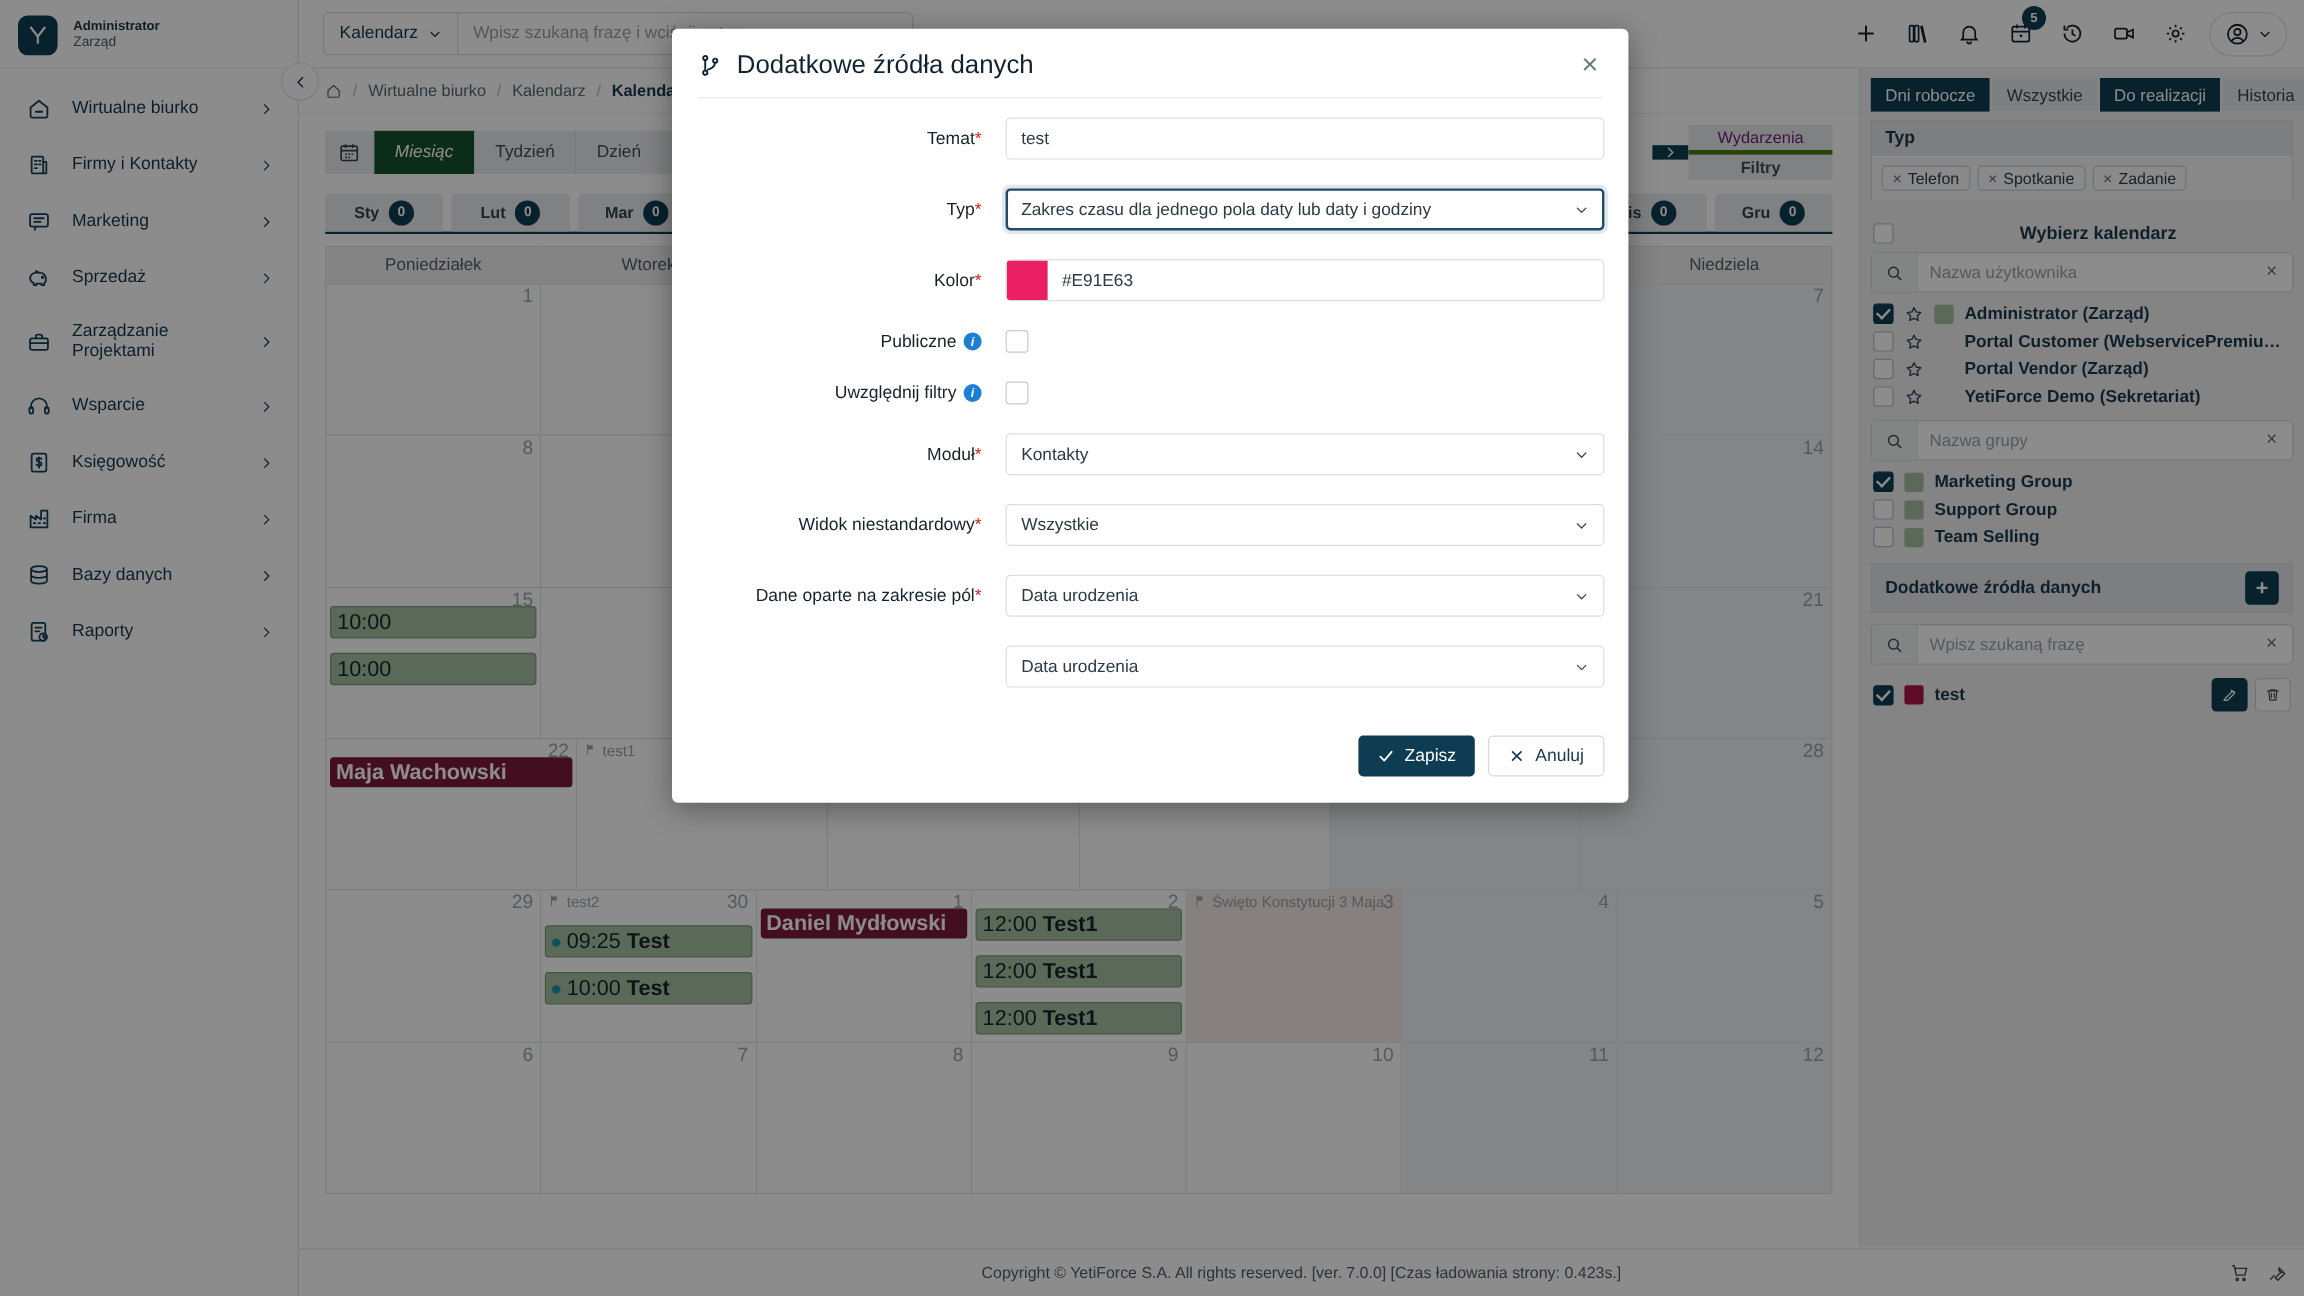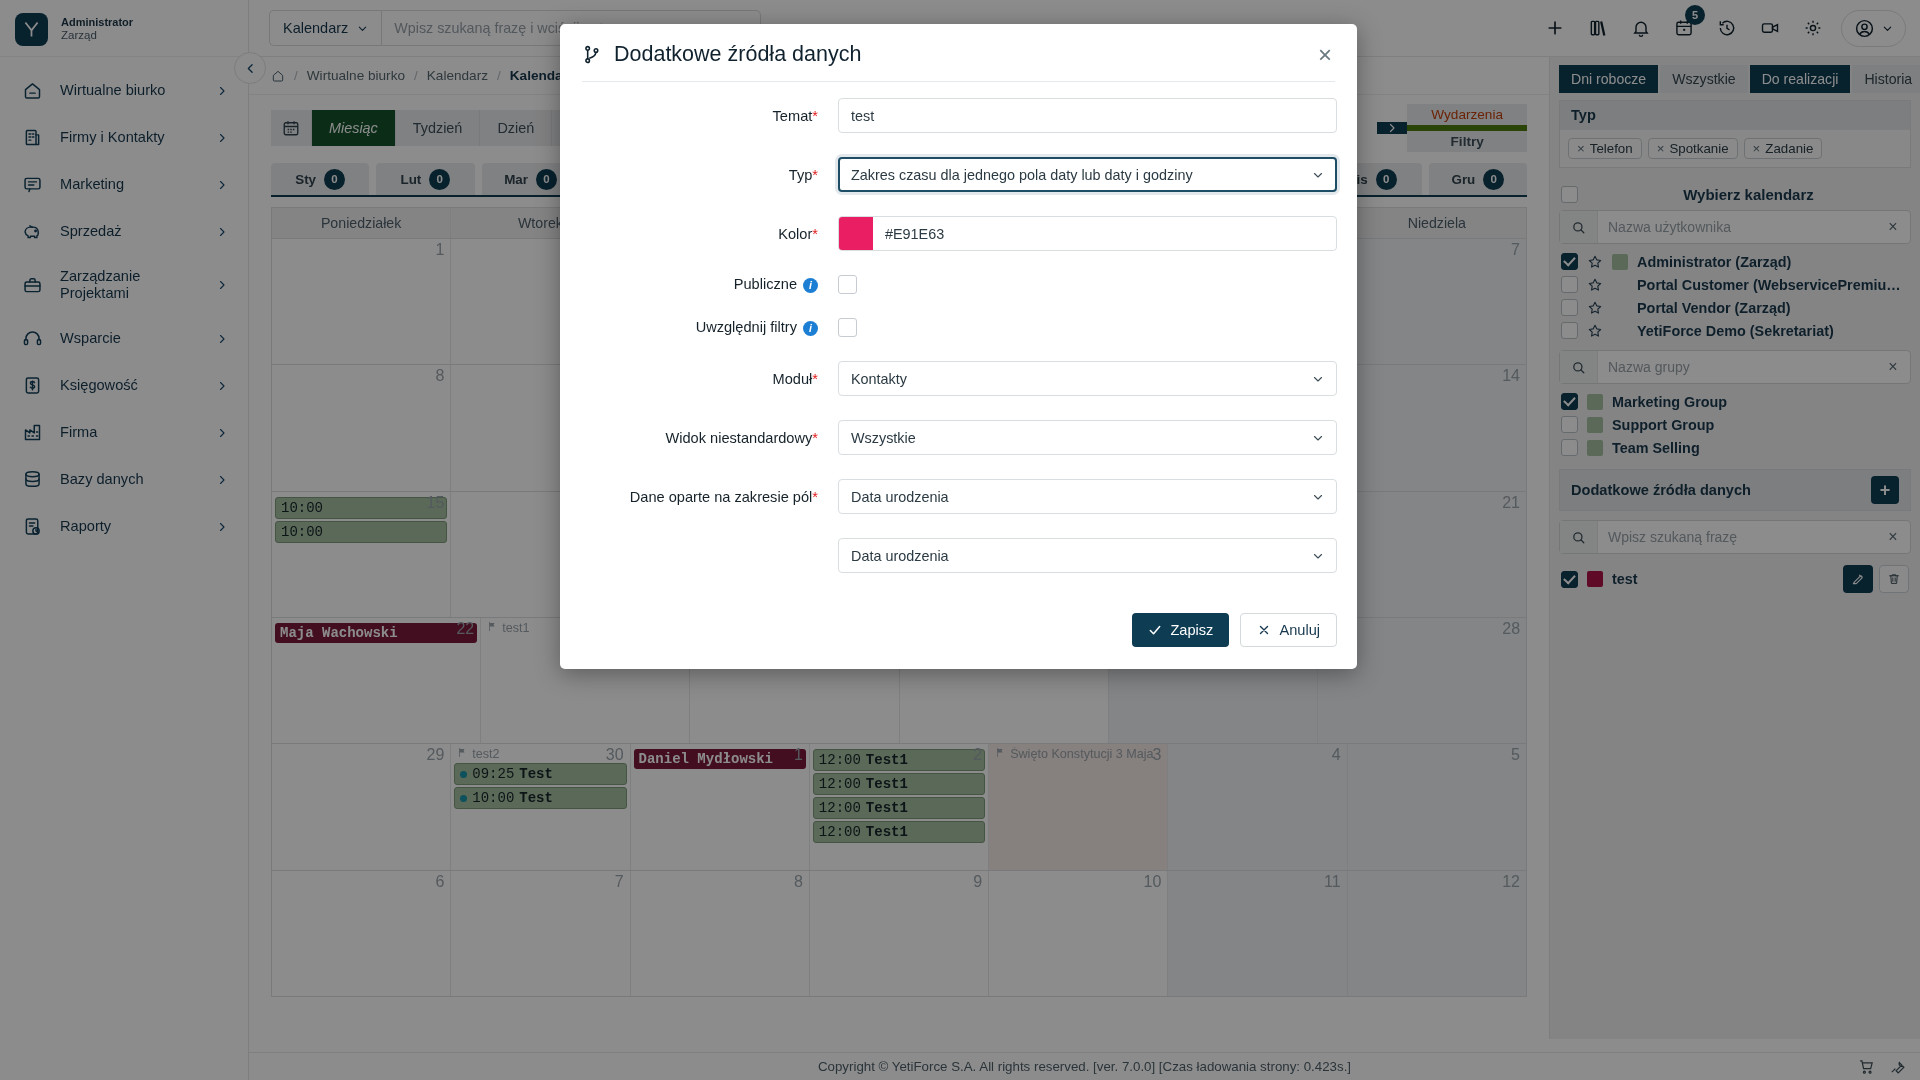--- a/index.html
+++ b/index.html
@@ -131,22 +131,22 @@
     display: flex; align-items: center; justify-content: center;
     background: #e9ebed; color: #3d4f5a; font-size: 14.4px;
     border-right: 1px solid #dcdfe2; cursor: pointer; white-space: nowrap;
   }
   .vb-btn.icon { padding: 0 11px; }
   .vb-btn.icon svg { width: 18px; height: 18px; }
   .vb-btn.active { background: #14532d; color: #ffffff; font-style: italic; }
   .vb-right { margin-left: auto; display: flex; align-items: center; gap: 0; }
   .vb-tabcol { display: flex; flex-direction: column; align-items: stretch; }
   .vb-tab {
-    padding: 3px 24px; font-size: 13.6px; background: #e9ebed; color: #c2410c;
-    cursor: pointer; text-align: center; border-bottom: 6px solid #4d7c0f;
+    padding: 3px 24px; font-size: 13.6px; background: #e9ebed; color: #701a75;
+    cursor: pointer; text-align: center; border-bottom: 4px solid #4d7c0f;
   }
   .vb-tab.sub { color: #3d4f5a; border-bottom: none; font-weight: 700; }
   .vb-nav {
     background: #0d3c53; color: #fff; width: 30px;
     display: flex; align-items: center; justify-content: center; cursor: pointer;
   }
   .vb-nav svg { width: 12px; height: 12px; }
 
   .monthstrip { display: flex; padding: 11px 22px 0 22px; gap: 7px; }
   .mstrip {
@@ -186,24 +186,23 @@
   .daynum {
     position: absolute; right: 6px; top: 2px;
     font-size: 16px; color: #9aa4ab; font-weight: 400;
   }
   .dayflag {
     font-size: 12.6px; color: #9aa4ab; display: flex; align-items: center; gap: 4px;
     padding-left: 3px; white-space: nowrap; overflow: hidden;
   }
   .dayflag svg { width: 11px; height: 11px; flex: 0 0 auto; }
   .ev {
-    margin: 2px 0; padding: 2px 5px; border-radius: 3px;
-    font-size: 14px; font-weight: 700; white-space: nowrap; overflow: hidden;
+    margin: 12px 0; padding: 2px 5px; border-radius: 3px;
+    font-size: 18px; font-weight: 700; white-space: nowrap; overflow: hidden;
     cursor: pointer;
-    font-family: Liberation Mono, monospace;
   }
   .ev.bar { background: #7b1a3b; color: #ffffff; }
   .ev.green { background: #a4bfa0; color: #17252b; border: 1px solid #7e9c7a; }
   .ev.dot::before {
     content: ""; display: inline-block; width: 7px; height: 7px; border-radius: 50%;
     background: #1694a8; margin-right: 5px; vertical-align: middle;
   }
   .ev .t { font-weight: 400; margin-right: 5px; }
 
   
@@ -291,21 +290,21 @@
   .btn-sq {
     width: 30px; height: 28px; border-radius: 4px;
     display: flex; align-items: center; justify-content: center; cursor: pointer;
   }
   .btn-sq.dark { background: #0d3c53; color: #ffffff; }
   .btn-sq.ghost { border: 1px solid #cdd3d7; background: #fbfcfc; color: #3c4d57; }
   .btn-sq svg { width: 14px; height: 14px; }
 
   
   #footer {
-    position: absolute; left: 249px; right: 0; bottom: 0; height: 28px;
+    position: absolute; left: 249px; right: 0; bottom: 0; height: 40px;
     background: #ffffff; border-top: 1px solid #e4e7e9;
     display: flex; align-items: center; justify-content: center;
     font-size: 13.3px; color: #4e5f69; z-index: 4;
   }
   .footer-right {
     position: absolute; right: 14px; display: flex; gap: 14px; color: #3c4d57;
   }
   .footer-right svg { width: 17px; height: 17px; }
 
   

